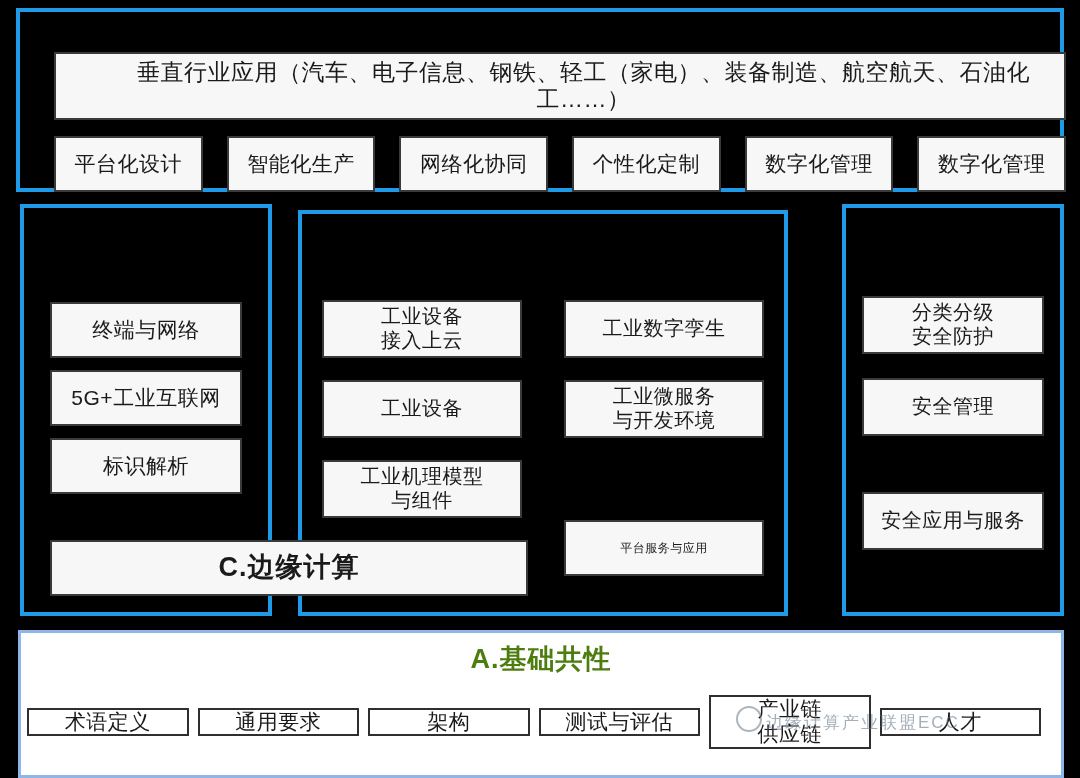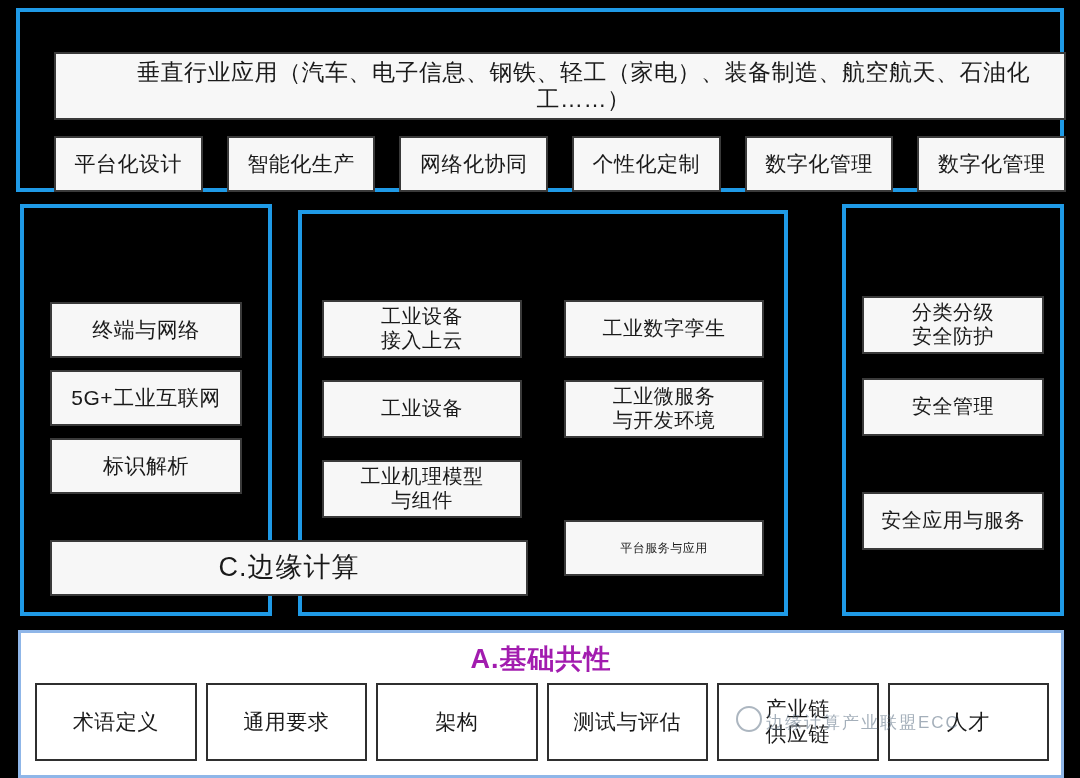--- a/index.html
+++ b/index.html
@@ -60,21 +60,21 @@
   #mid-right-frame {left:842px;top:204px; width:222px; height:412px;}
 
   
   #mid-left-boxes{position:absolute;left:50px;top:302px;width:192px;}
   #mid-left-boxes .wbox{height:56px;font-size:21px;margin-bottom:12px;width:192px;}
   #mid-left-boxes .wbox:last-child{margin-bottom:0;}
 
   
   #edge-compute-box{
     position:absolute;left:50px;top:540px;width:478px;height:56px;
-    font-size:27px;font-weight:400;letter-spacing:1px;
+    font-size:27px;font-weight:700;letter-spacing:1px;
     z-index:6;
   }
 
   
   #mid-center-grid{
     position:absolute;left:322px;top:300px;width:442px;
     display:grid;grid-template-columns:200px 200px;column-gap:42px;row-gap:22px;
   }
   #mid-center-grid .wbox{height:58px;font-size:20px;}
   
@@ -90,25 +90,25 @@
 
   
   #bottom-panel{
     position:absolute;left:18px;top:630px;width:1046px;height:148px;
     background:#ffffff;
     border:3px solid #8fb6e8;
     box-sizing:border-box;
   }
   #bottom-title{
     position:absolute;left:0;right:0;top:8px;
-    text-align:center;font-size:27px;font-weight:700;letter-spacing:1px;color:#a21caf;
+    text-align:center;font-size:27px;font-weight:700;letter-spacing:1px;color:#4d7c0f;
   }
   #bottom-boxes{
-    position:absolute;left:14px;top:50px;width:1014px;height:78px;
-    display:flex;gap:9px;
+    position:absolute;left:6px;top:50px;width:1014px;height:78px;
+    display:flex;gap:9px;align-items:center;
   }
   #bottom-boxes .wbox{
     flex:1;background:#ffffff;border:2px solid #2f2f2f;font-size:21px;
   }
 
   
   #wm-ecc{
     position:absolute;left:736px;top:706px;
     font-size:17px;letter-spacing:2px;
     color:rgba(90,110,130,.55);

